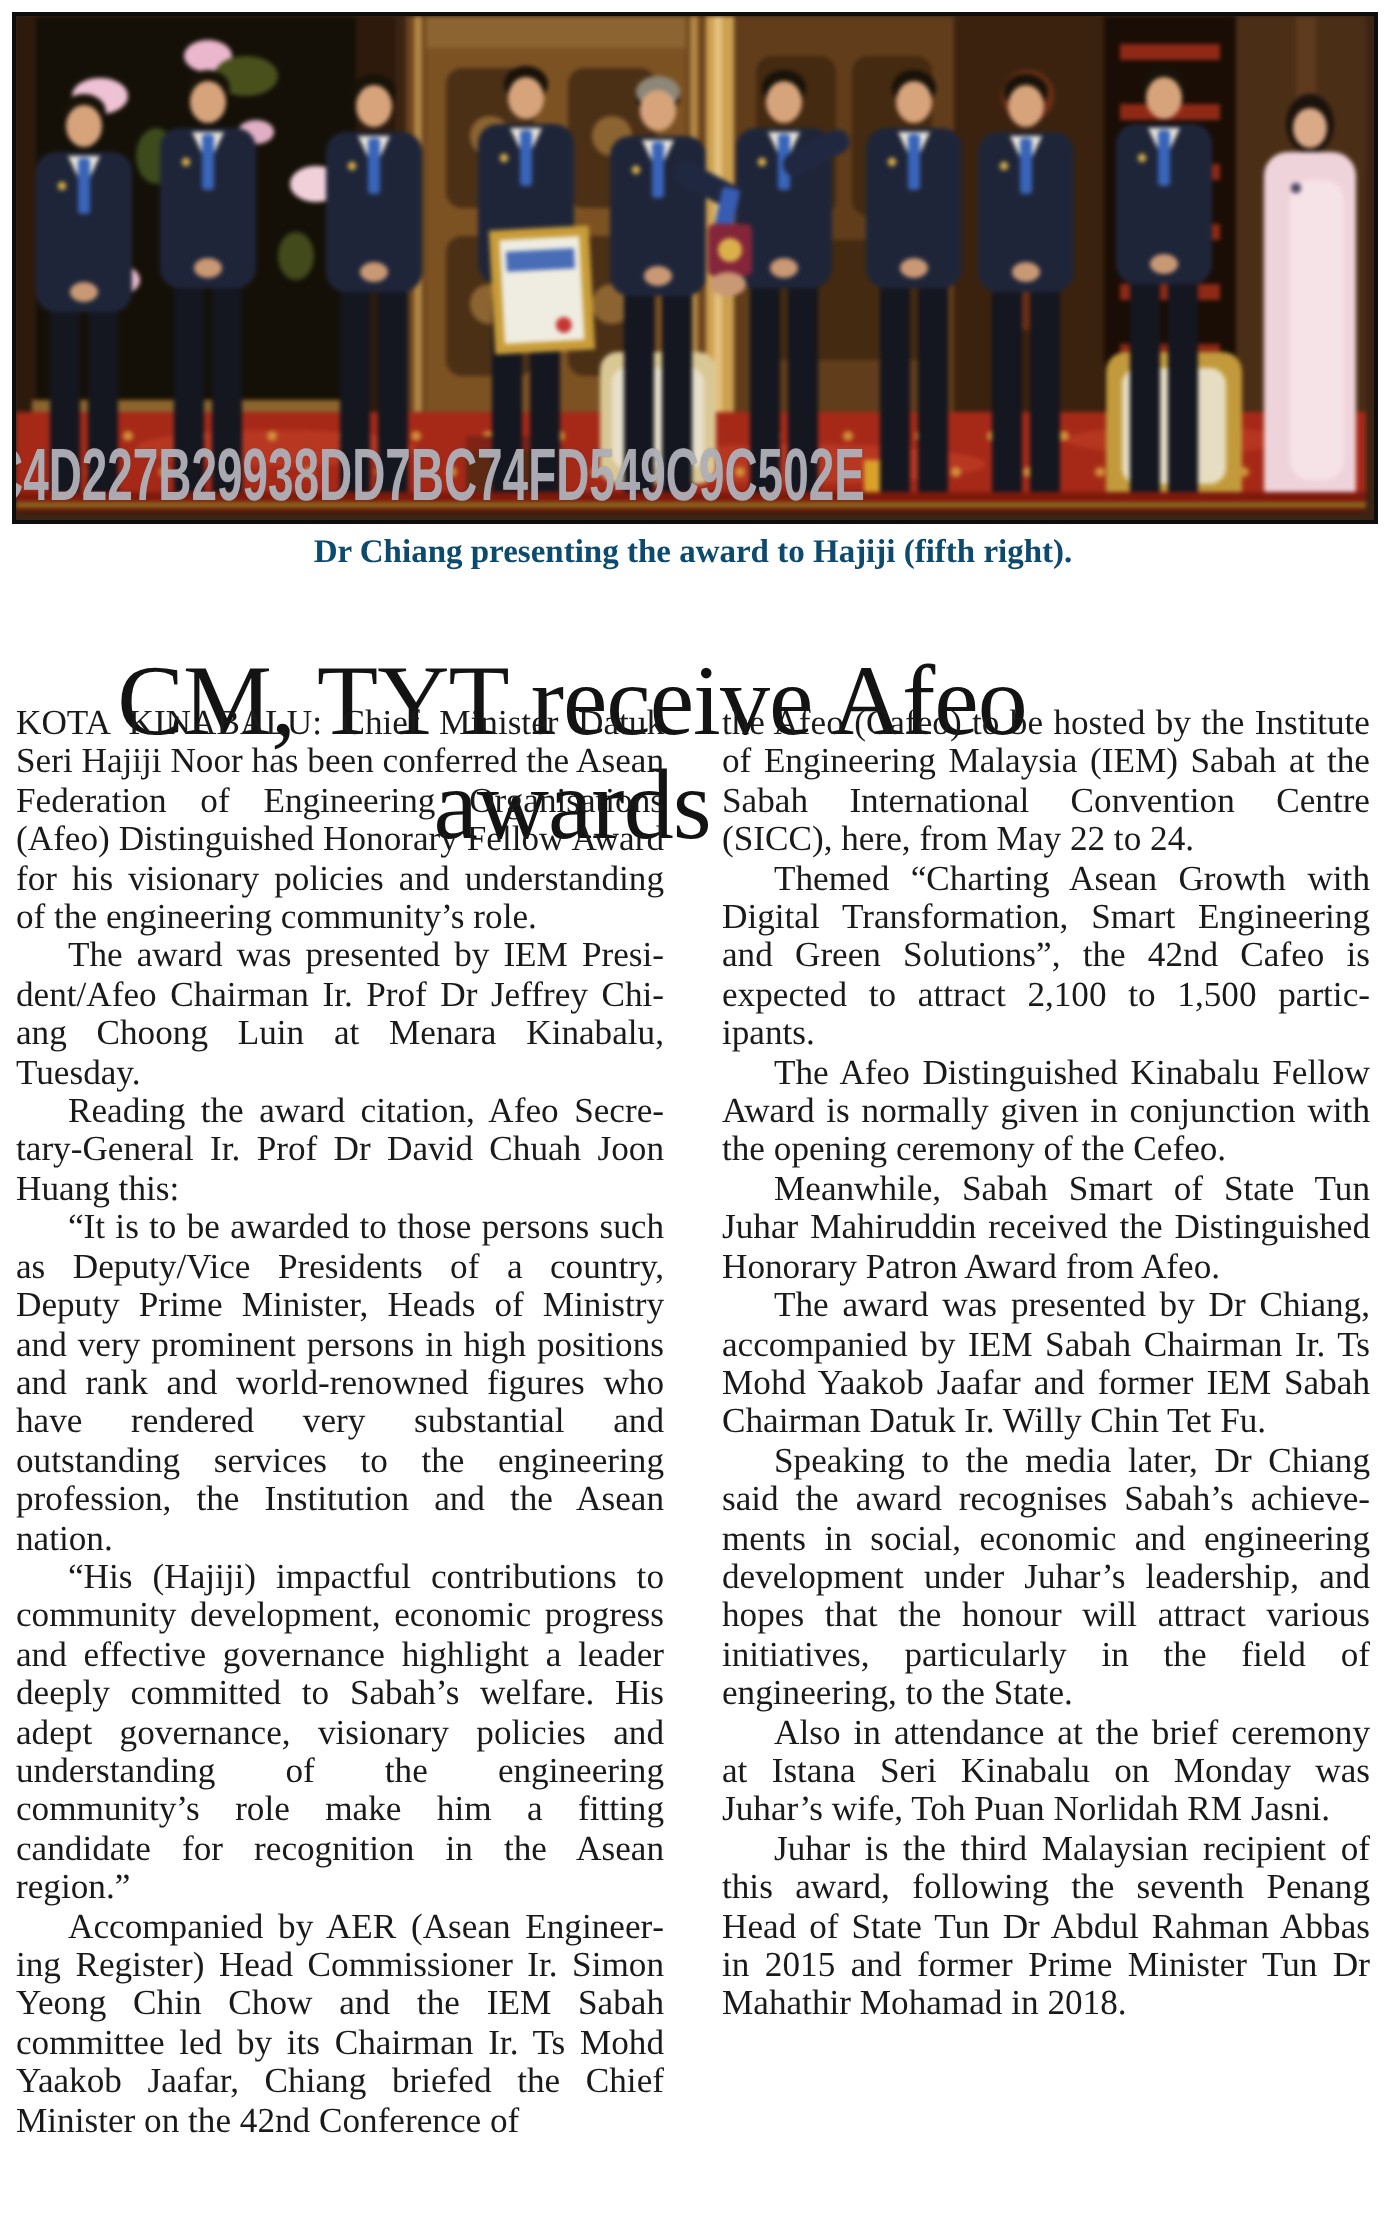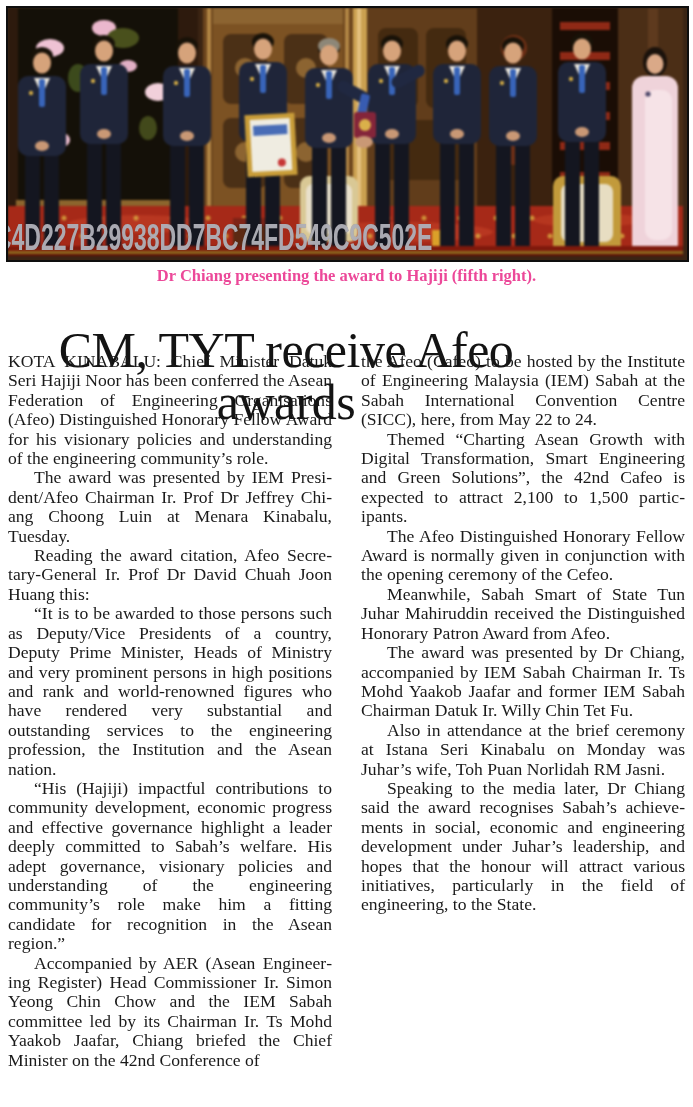--- a/index.html
+++ b/index.html
@@ -16,21 +16,21 @@
   .watermark{
     position:absolute;left:-13px;bottom:1px;white-space:nowrap;
     font-family:"Liberation Sans",sans-serif;font-weight:bold;font-size:37px;
     color:rgba(177,177,184,0.95);
     transform:scaleX(0.62);transform-origin:0 50%;letter-spacing:0;
     text-shadow:0 0 1px rgba(90,90,95,0.4);
   }
   
   .caption{
     position:absolute;top:266px;left:0;width:693px;text-align:center;
-    font-weight:bold;font-size:16.5px;color:#ec4899;
+    font-weight:bold;font-size:16.5px;color:#0c4a6e;
   }
   
   .headline{
     position:absolute;top:290px;left:0;width:572px;text-align:center;
     font-size:50px;line-height:1.05;letter-spacing:-0.5px;color:#131313;
     font-weight:normal;
   }
   
   .article{
     position:absolute;top:352px;left:8px;width:677px;
@@ -228,19 +228,20 @@
     <p class="flush">KOTA KINABALU: Chief Minister Datuk Seri Hajiji Noor has been conferred the Asean Federation of Engineering Organi­sations (Afeo) Distinguished Honorary Fellow Award for his visionary policies and understanding of the engineering com­munity’s role.</p>
     <p>The award was presented by IEM Presi­dent/Afeo Chairman Ir. Prof Dr Jeffrey Chi­ang Choong Luin at Menara Kinabalu, Tuesday.</p>
     <p>Reading the award citation, Afeo Secre­tary-General Ir. Prof Dr David Chuah Joon Huang this:</p>
     <p>“It is to be awarded to those persons such as Deputy/Vice Presidents of a coun­try, Deputy Prime Minister, Heads of Min­istry and very prominent persons in high positions and rank and world-renowned figures who have rendered very substan­tial and outstanding services to the engi­neering profession, the Institution and the Asean nation.</p>
     <p>“His (Hajiji) impactful contributions to community development, economic progress and effective governance high­light a leader deeply committed to Sabah’s welfare. His adept governance, visionary policies and understanding of the engi­neering community’s role make him a fit­ting candidate for recognition in the Asean region.”</p>
     <p>Accompanied by AER (Asean Engineer­ing Register) Head Commissioner Ir. Simon Yeong Chin Chow and the IEM Sabah committee led by its Chairman Ir. Ts Mohd Yaakob Jaafar, Chiang briefed the Chief Minister on the 42nd Conference of</p>
   </div>
   <div class="col">
     <p class="flush">the Afeo (Cafeo) to be hosted by the Insti­tute of Engineering Malaysia (IEM) Sabah at the Sabah International Convention Centre (SICC), here, from May 22 to 24.</p>
     <p>Themed “Charting Asean Growth with Digital Transformation, Smart Engineer­ing and Green Solutions”, the 42nd Cafeo is expected to attract 2,100 to 1,500 partic­ipants.</p>
-    <p>The Afeo Distinguished Honorary Fel­low Award is normally given in conjunc­tion with the opening ceremony of the Cefeo.</p>
+    <p>The Afeo Distinguished Kinabalu Fel­low Award is normally given in conjunc­tion with the opening ceremony of the Cefeo.</p>
     <p>Meanwhile, Sabah Smart of State Tun Juhar Mahiruddin received the Distin­guished Honorary Patron Award from Afeo.</p>
     <p>The award was presented by Dr Chiang, accompanied by IEM Sabah Chairman Ir. Ts Mohd Yaakob Jaafar and former IEM Sabah Chairman Datuk Ir. Willy Chin Tet Fu.</p>
+    <p>Speaking to the media later, Dr Chiang said the award recognises Sabah’s achieve­ments in social, economic and engineer­ing development under Juhar’s leadership, and hopes that the honour will attract var­ious initiatives, particularly in the field of engineering, to the State.</p>
     <p>Also in attendance at the brief cere­mony at Istana Seri Kinabalu on Monday was Juhar’s wife, Toh Puan Norlidah RM Jasni.</p>
-    <p>Speaking to the media later, Dr Chiang said the award recognises Sabah’s achieve­ments in social, economic and engineer­ing development under Juhar’s leadership, and hopes that the honour will attract var­ious initiatives, particularly in the field of engineering, to the State.</p>
+    <p>Juhar is the third Malaysian recipient of this award, following the seventh Penang Head of State Tun Dr Abdul Rahman Abbas in 2015 and former Prime Minister Tun Dr Mahathir Mohamad in 2018.</p>
   </div>
 </div>
 
 </body></html>

